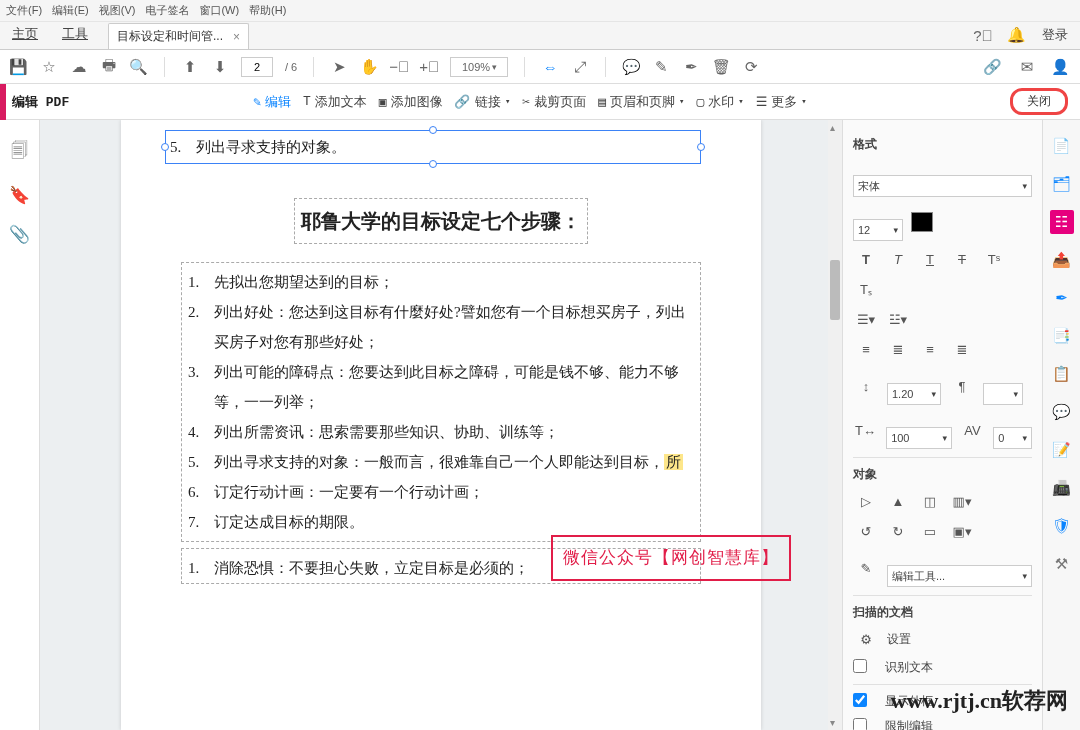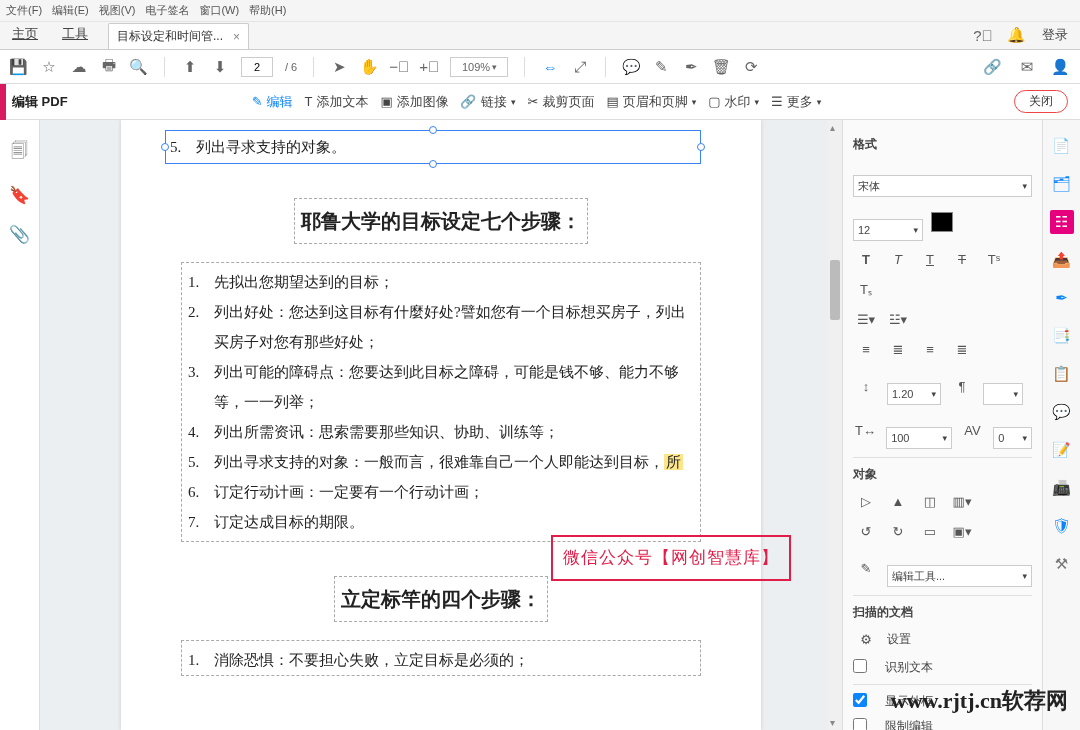--- a/index.html
+++ b/index.html
@@ -11,25 +11,25 @@
   .doctab { background: #fff; border: 1px solid #ccc; border-bottom: none; padding: 4px 8px; font-size: 12px; margin-left: 8px; display: flex; align-items: center; gap: 10px; border-radius: 2px 2px 0 0; }
   .doctab .close { color: #888; font-size: 12px; }
   .tabbar-right { position: absolute; right: 12px; top: 4px; display: flex; gap: 16px; align-items: center; color: #777; }
   .tabbar-right .login { color: #444; font-size: 13px; }
   .toolbar1 { height: 34px; border-bottom: 1px solid #ddd; display: flex; align-items: center; padding: 0 10px; gap: 12px; color: #666; }
   .toolbar1 .sep { width: 1px; height: 20px; background: #ddd; margin: 0 4px; }
   .tb-icon { width: 18px; height: 18px; display: inline-flex; align-items: center; justify-content: center; font-size: 15px; color: #666; }
   .toolbar1 .page-input { width: 32px; height: 20px; border: 1px solid #ccc; text-align: center; font-size: 11px; }
   .toolbar1 .zoom-select { width: 58px; height: 20px; border: 1px solid #ccc; font-size: 11px; text-align: center; display: flex; align-items: center; justify-content: center; gap: 2px; }
   .toolbar1 .right-tools { margin-left: auto; display: flex; gap: 16px; align-items: center; }
-  .toolbar2 { height: 36px; border-bottom: 1px solid #ddd; display: flex; align-items: center; padding: 0 12px; gap: 12px; font-size: 13px; }
+  .toolbar2 { height: 36px; border-bottom: 1px solid #ddd; display: flex; align-items: center; padding: 0 12px; gap: 12px; font-size: 13px; font-family: Liberation Mono, monospace; }
   .toolbar2 .label-editpdf { font-weight: bold; color: #222; margin-right: 20px; }
   .toolbar2 .tool-btn { display: flex; align-items: center; gap: 4px; color: #444; font-size: 13px; }
   .toolbar2 .tool-btn.active { color: #0a84ff; }
-  .toolbar2 .close-btn { margin-left: auto; border: 1px solid #ef4444; border-radius: 12px; padding: 2px 14px; font-size: 12px; }
+  .toolbar2 .close-btn { margin-left: auto; border: 3px solid #ef4444; border-radius: 12px; padding: 2px 14px; font-size: 12px; }
   .pink-bar { position: absolute; left: 0; top: 84px; width: 6px; height: 36px; background: #d81b60; }
   .main { display: flex; height: calc(730px - 22px - 28px - 34px - 36px); }
   .left-rail { width: 40px; border-right: 1px solid #ddd; display: flex; flex-direction: column; align-items: center; gap: 18px; padding-top: 18px; color: #777; }
   .left-rail .rail-icon { font-size: 17px; }
   .doc-area { flex: 1; background: #eceff1; position: relative; overflow: hidden; display: flex; justify-content: center; }
   .doc-scroll { position: absolute; right: 0; top: 0; width: 14px; height: 100%; background: #f0f0f0; }
   .doc-scroll .thumb { position: absolute; right: 2px; top: 140px; width: 10px; height: 60px; background: #bbb; border-radius: 2px; }
   .doc-scroll .arrow-up { position: absolute; top: 2px; left: 2px; font-size: 10px; color: #888; }
   .doc-scroll .arrow-down { position: absolute; bottom: 2px; left: 2px; font-size: 10px; color: #888; }
   .page { width: 640px; background: #fff; margin-top: 0; padding: 10px 60px 30px 60px; box-shadow: 0 0 4px rgba(0,0,0,.15); font-family: SimSun, serif; font-size: 15px; line-height: 2.0; color: #222; position: relative; }
@@ -229,23 +229,20 @@
             </li>
           <li>
               <span class="num">7.</span>
               <span class="txt">订定达成目标的期限。</span>
             </li>
         </ol>
       </div>
 
       <div class="red-box">微信公众号【网创智慧库】</div>
 
-      <div class="heading">
-        <span class="dash-box">立定标竿的四个步骤：</span>
-      </div>
 
       <div class="dash-block" style="padding-bottom:0;">
         <ol class="ol">
             <li>
               <span class="num">1.</span>
               <span class="txt">消除恐惧：不要担心失败，立定目标是必须的；</span>
             </li>
           </ol>
       </div>
     </div>
@@ -259,21 +256,21 @@
 
   <div class="right-panel">
     <div class="section-title">格式</div>
     <div class="row">
         <div class="dd dd-wide">
           <span>宋体</span>
           <span style="font-size:9px;">▾</span>
         </div>
       </div>
     <div class="row">
-      <div class="dd" style="width:70px;">
+      <div class="dd" style="width:50px;">
           <span>12</span>
           <span style="font-size:9px;">▾</span>
         </div>
       <div class="color-sw"></div>
     </div>
     <div class="btn-grid">
       <div class="mini-btn">
           <b>T</b>
         </div>
       <div class="mini-btn">

